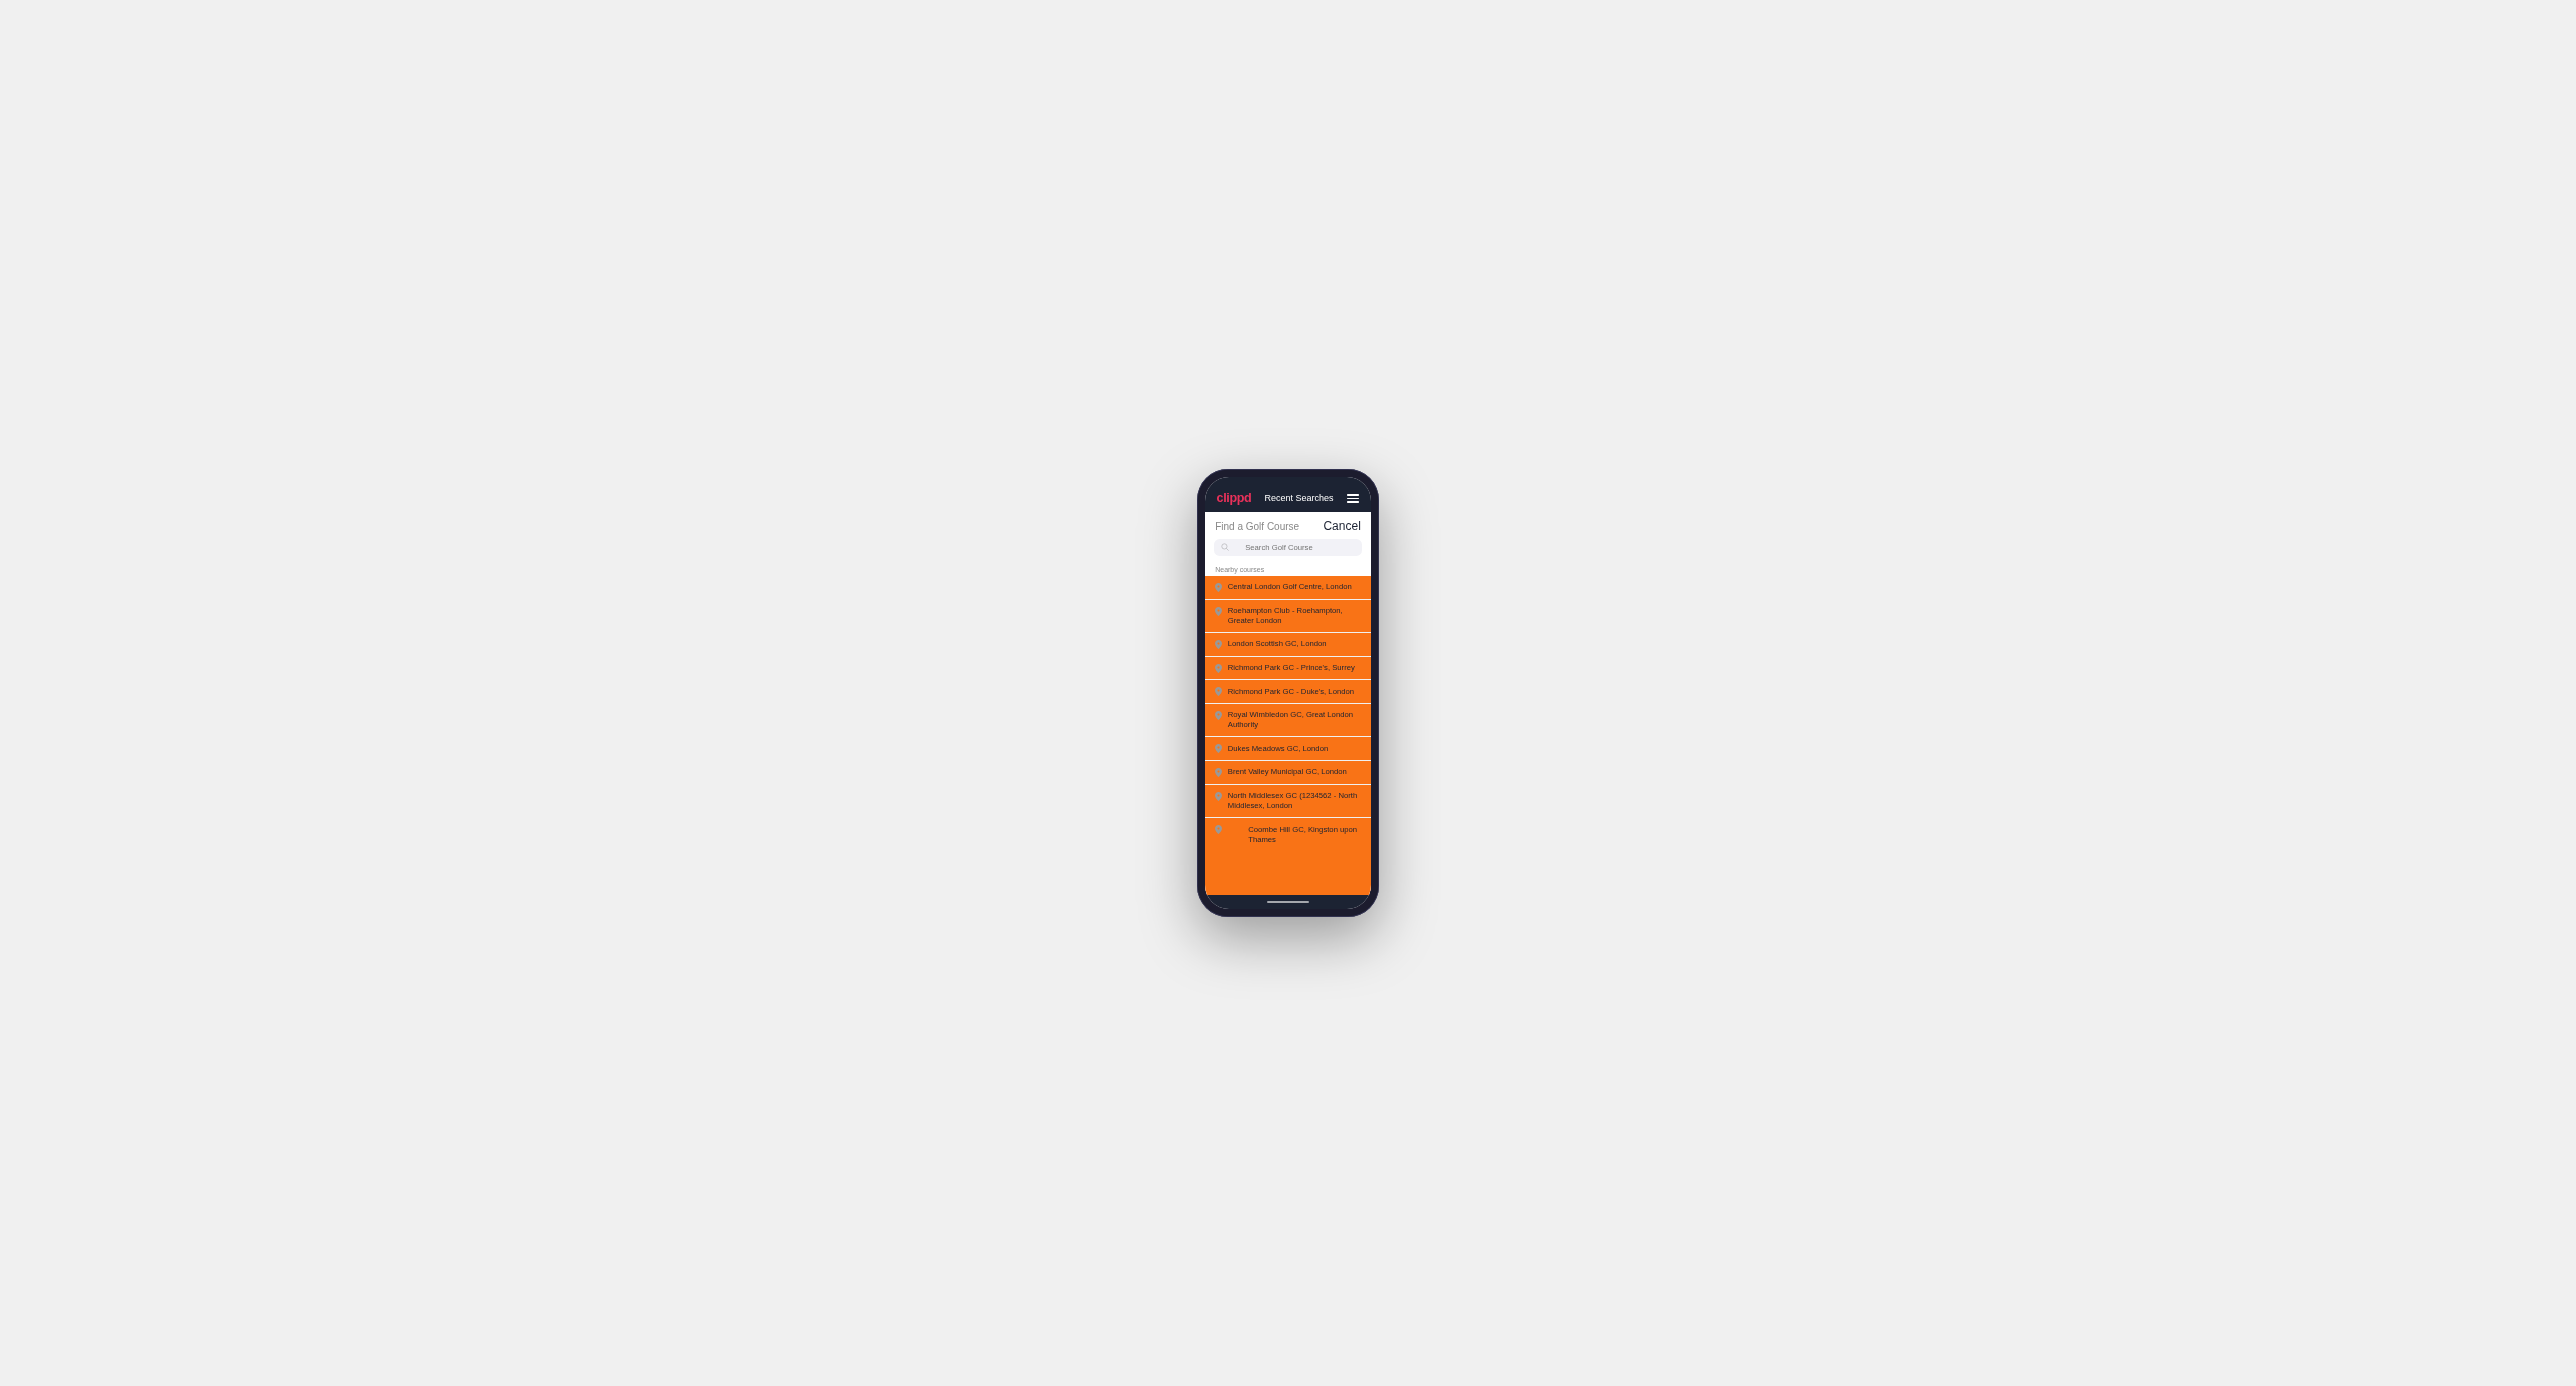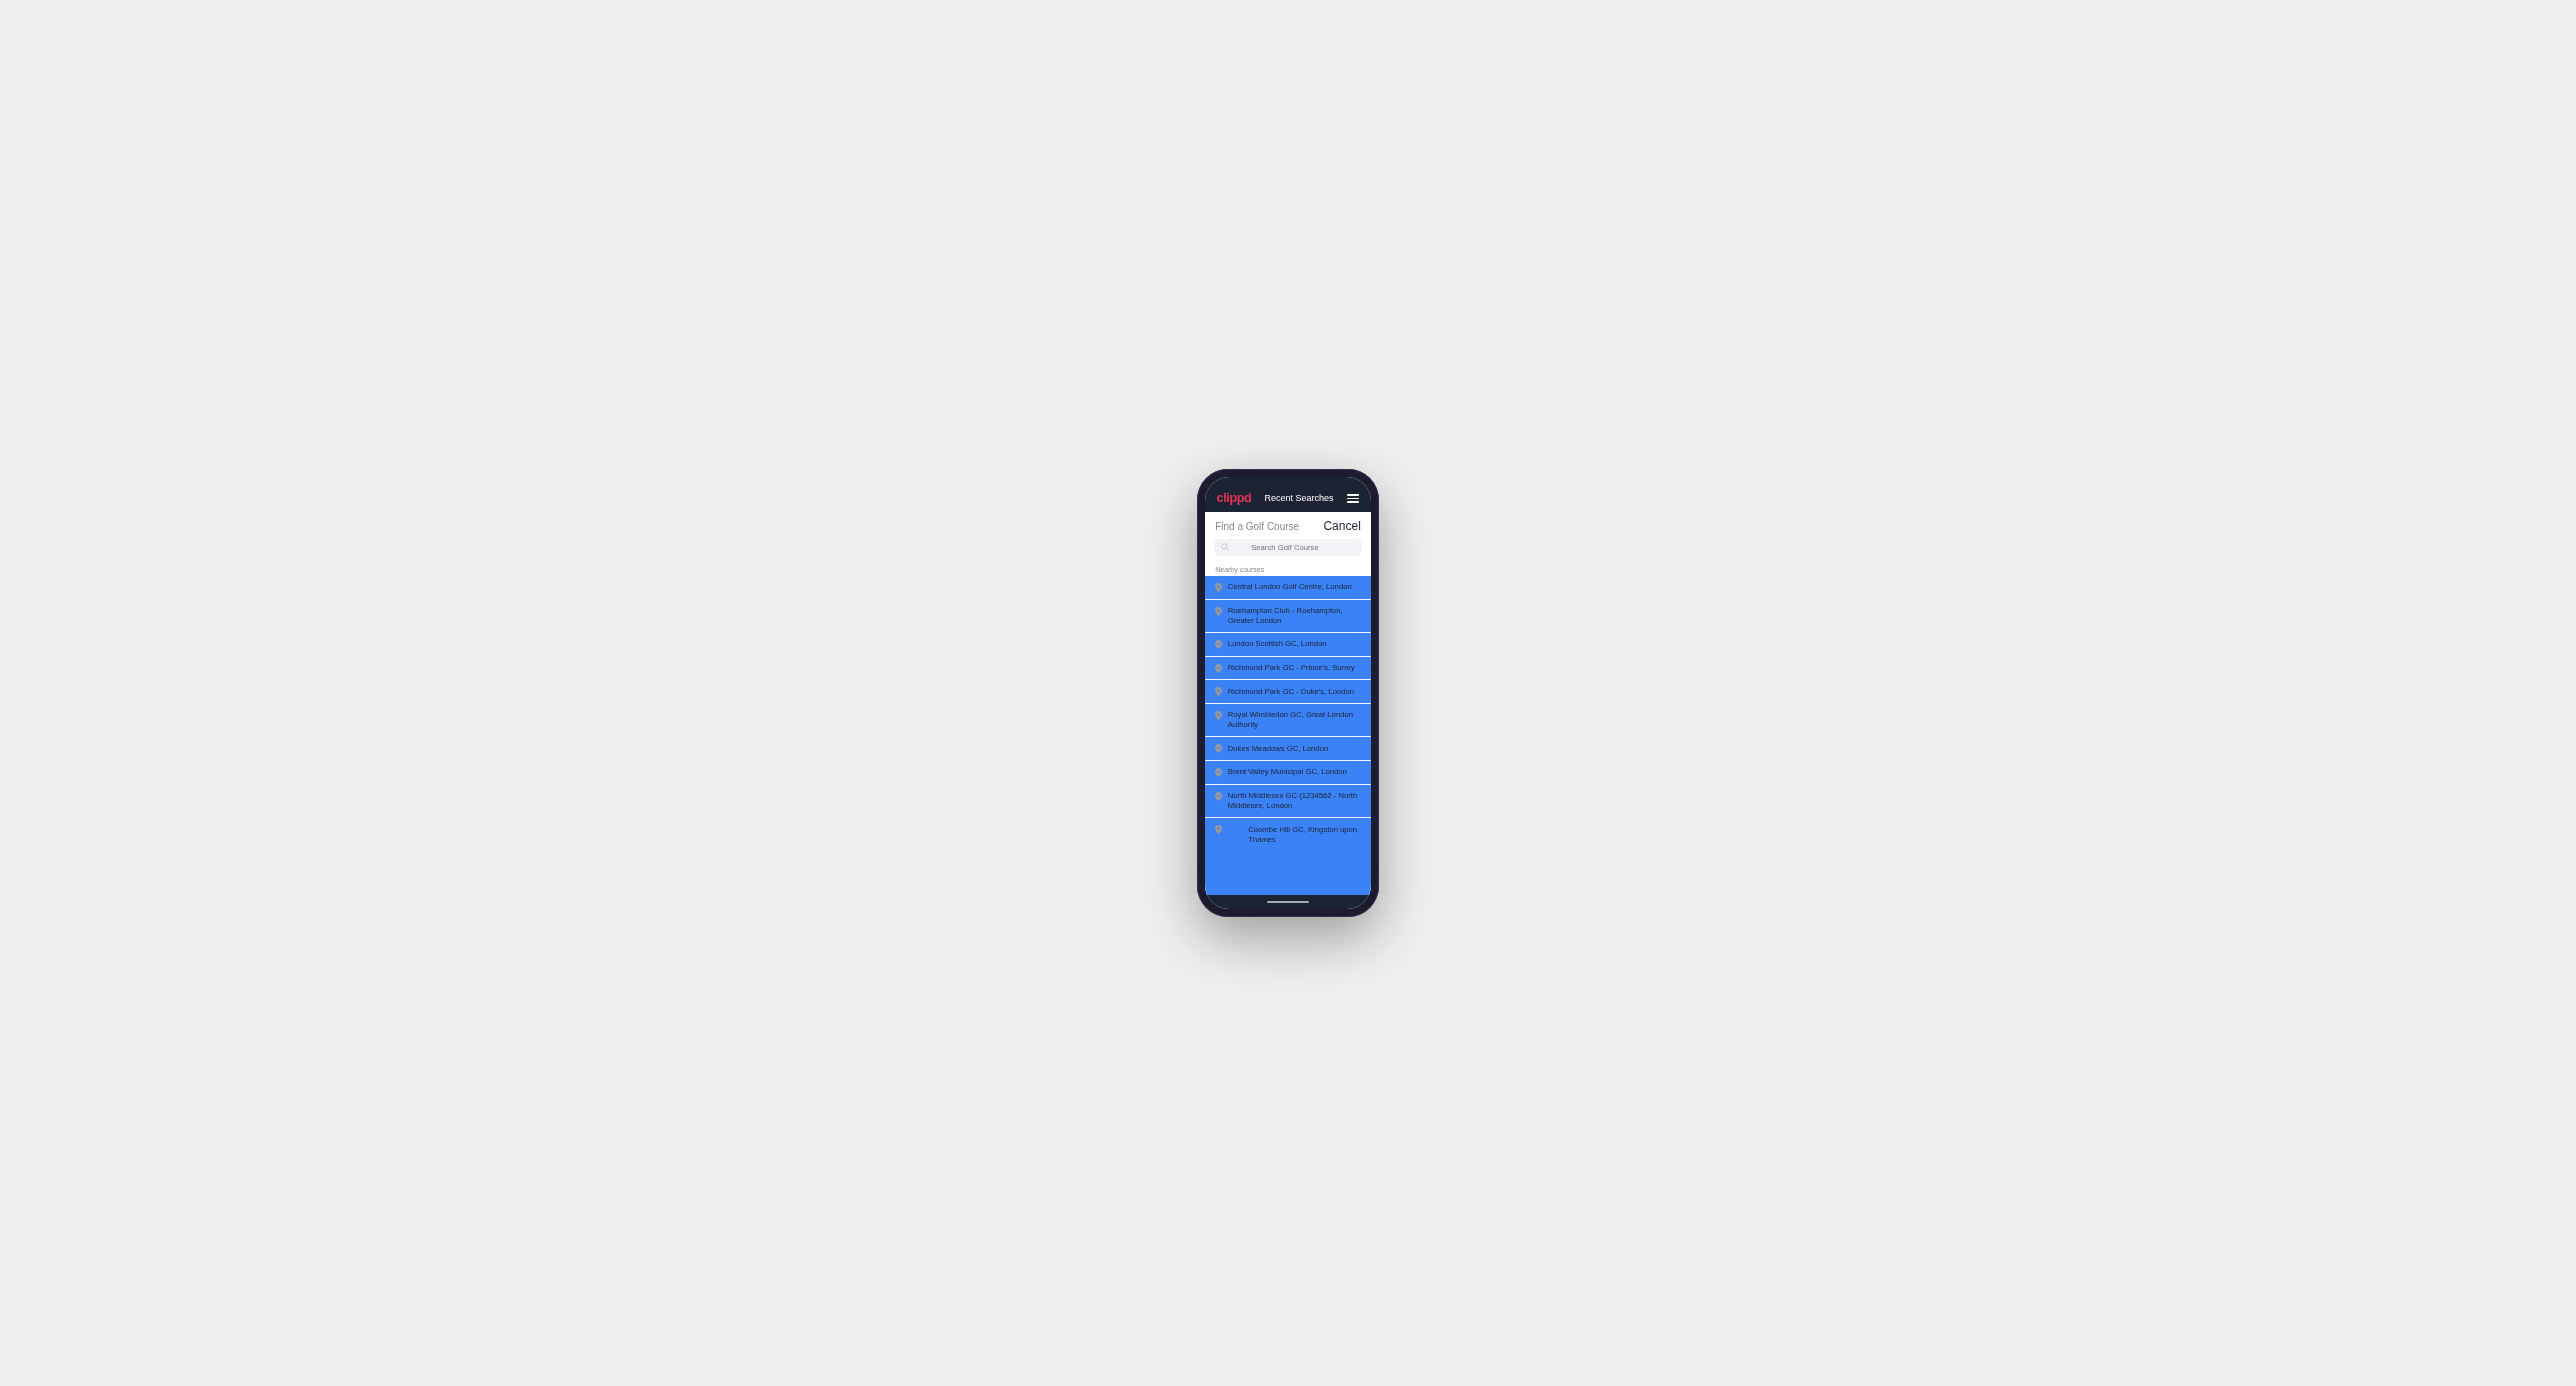--- a/index.html
+++ b/index.html
@@ -114,21 +114,21 @@
       padding: 0 8.4px 5.6px;
       background: #fff;
     }
 
     .search-box {
       display: flex;
       align-items: center;
       background: #f2f2f7;
       border-radius: 5.6px;
       padding: 4.2px 7px;
-      gap: 22px;
+      gap: 16px;
     }
 
     .search-icon-svg {
       width: 8.4px;
       height: 8.4px;
       flex-shrink: 0;
       opacity: 0.4;
     }
 
     .search-input {
@@ -136,21 +136,21 @@
       background: transparent;
       font-size: 7.7px;
       color: #999;
       outline: none;
       width: 100%;
     }
 
     
     .nearby-section {
       flex: 1;
-      background: #3b82f6;
+      background: #f97316;
     }
 
     .nearby-label {
       font-size: 7px;
       color: #888;
       padding: 4.2px 9.8px 2.8px;
       background: #fff;
     }
 
     .course-list {

